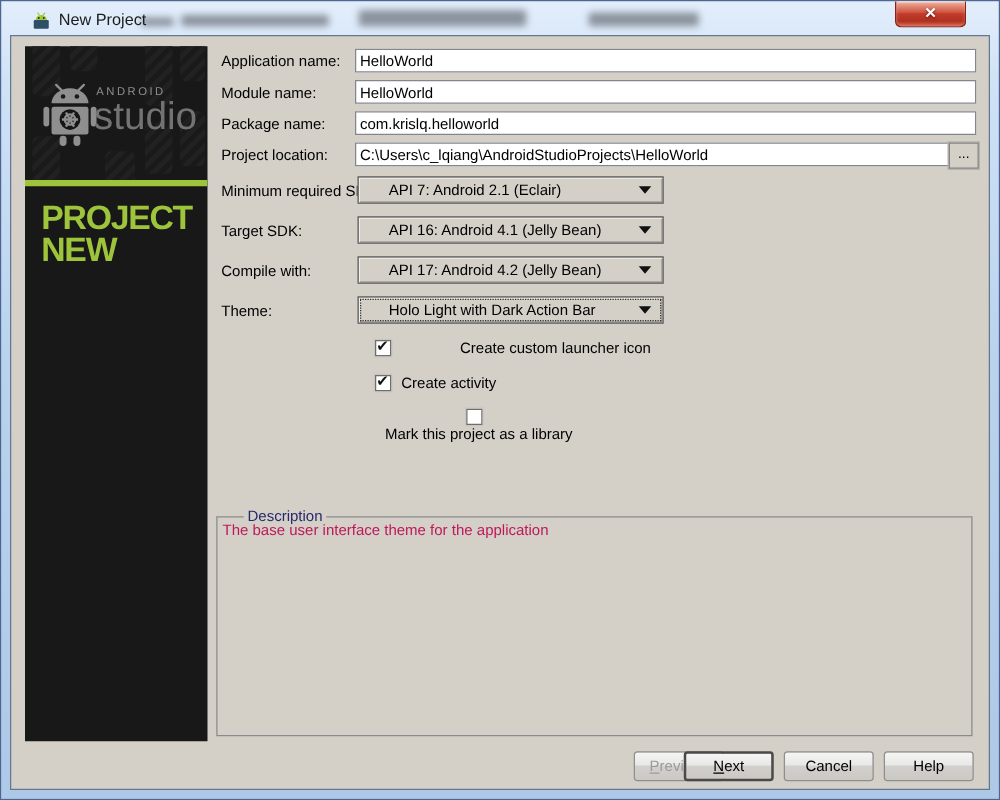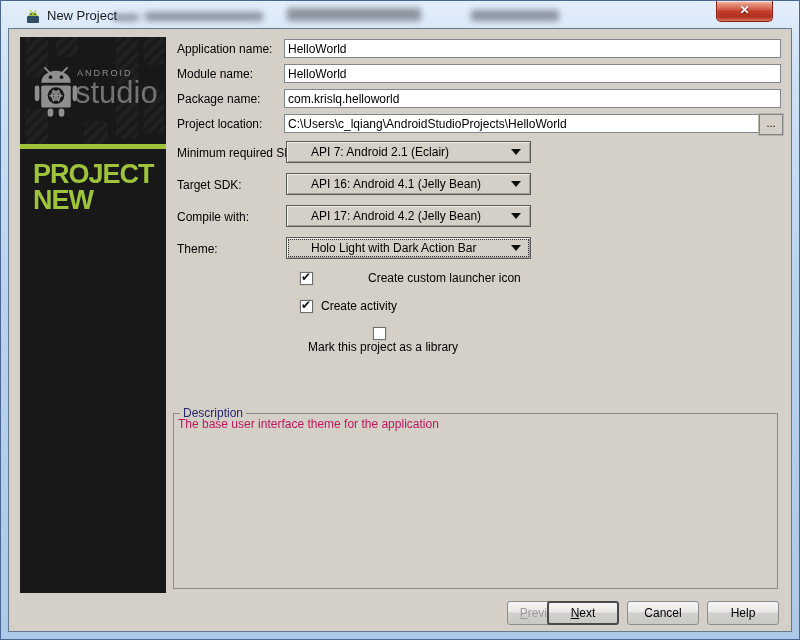--- a/index.html
+++ b/index.html
@@ -66,21 +66,21 @@
   .dropdown.focused { outline:1px dotted #333; outline-offset:-3px; }
 
   .cb-row { position:absolute; left:291px; display:flex; align-items:center; cursor:default; }
   .cb-box { width:13px; height:13px; background:#fff; border:1px solid #6e6e6e;
     box-shadow:0 0 0 1px #c9c6bf; position:relative; }
   .cb-row.checked .cb-box::after { content:"✔"; position:absolute; left:0px; top:-3px; font-size:12px; color:#111; }
   .cb-label { margin-left:8px; font-size:12px; }
 
   
   .desc-box { position:absolute; left:164px; top:384px; width:605px; height:176px; border:1px solid #8a8a8a; }
-  .desc-legend { position:absolute; left:6px; top:-8px; background:#d4d0c8; padding:0 3px; font-size:12px; color:#27276e; }
+  .desc-legend { position:absolute; left:21px; top:-8px; background:#d4d0c8; padding:0 3px; font-size:12px; color:#27276e; }
   .desc-text { position:absolute; left:4px; top:3px; right:4px; font-size:12px; color:#be185d; }
 
   
   .btn {
     position:absolute; top:572px; width:72px; height:24px;
     background:linear-gradient(180deg,#f5f5f5 0%,#e8e8e6 45%,#d2d0cc 50%,#cbc9c4 100%);
     border:1px solid #8e8e8e; border-radius:3px; font-family:"Liberation Sans",sans-serif;
     font-size:12px; color:#000; text-align:center; cursor:default;
   }
   .btn.default { border:2px solid #4a4a4a; }

